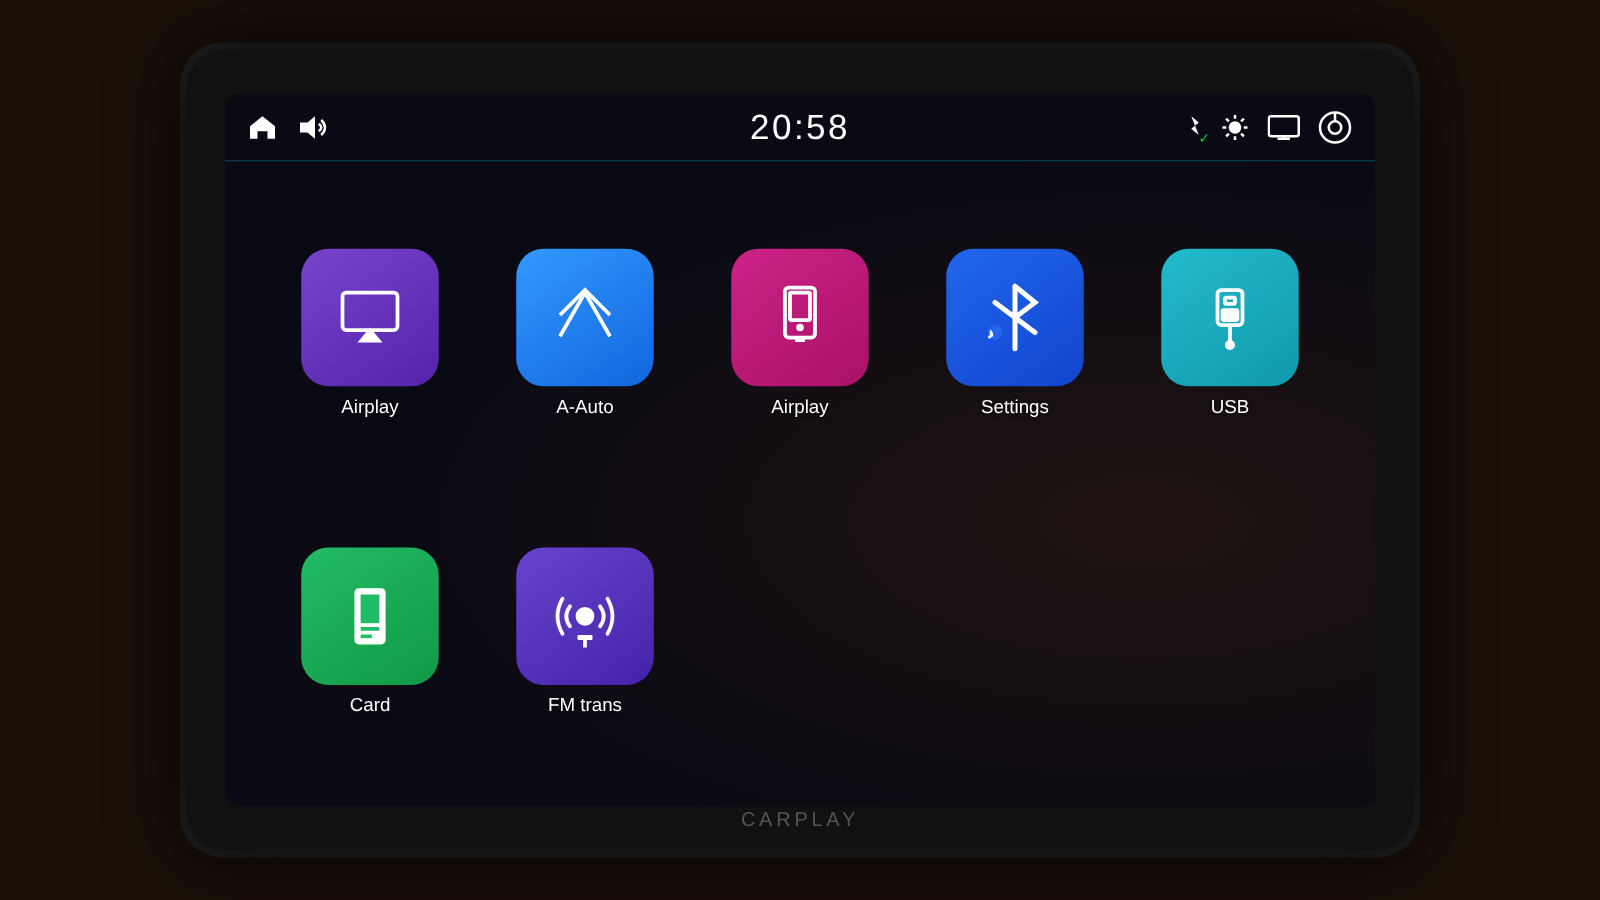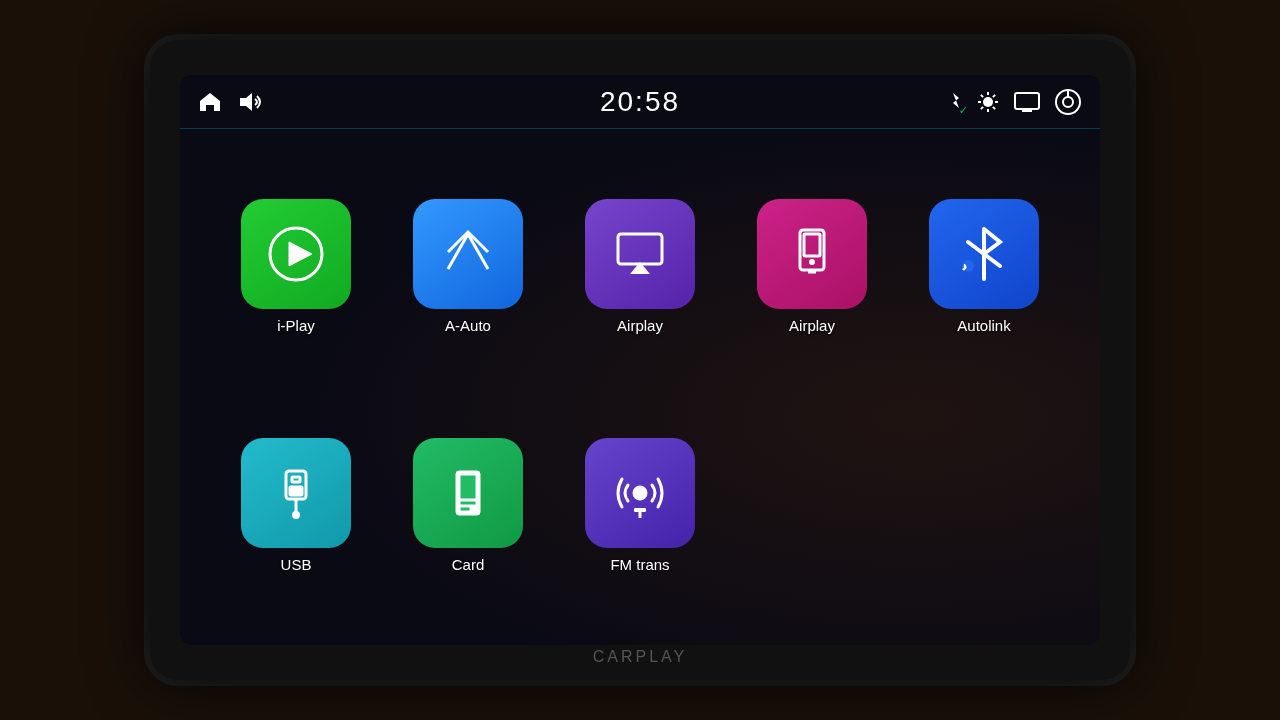--- a/index.html
+++ b/index.html
@@ -240,48 +240,39 @@
             <circle cx="14" cy="14" r="12"></circle>
             <circle cx="14" cy="14" r="5"></circle>
             <line x1="14" y1="2" x2="14" y2="9"></line>
           </svg>
         </span>
       </div>
     </div>
 
     <div class="app-grid">
 
-      <div class="app-item">
-        <div class="app-icon icon-iplay">
-          <svg viewBox="0 0 60 60" fill="none" xmlns="http://www.w3.org/2000/svg">
-            <circle cx="30" cy="30" r="26" stroke="white" stroke-width="3"></circle>
-            <polygon points="23,18 46,30 23,42" fill="white"></polygon>
-          </svg>
-        </div>
-        <span class="app-label">i-Play</span>
+
+      <div class="app-item">
+        <div class="app-icon icon-airplay">
+          <svg viewBox="0 0 60 60" fill="none" xmlns="http://www.w3.org/2000/svg" stroke="white" stroke-width="3">
+            <rect x="8" y="10" width="44" height="30" rx="3"></rect>
+            <polygon points="20,50 40,50 30,38" fill="white" stroke="none"></polygon>
+          </svg>
+        </div>
+        <span class="app-label">Airplay</span>
       </div>
 
       <div class="app-item">
         <div class="app-icon icon-aauto">
           <svg viewBox="0 0 60 60" fill="none" xmlns="http://www.w3.org/2000/svg" stroke="white" stroke-width="3">
             <polyline points="10,45 30,10 50,45"></polyline>
             <polyline points="10,28 30,8 50,28"></polyline>
           </svg>
         </div>
         <span class="app-label">A-Auto</span>
-      </div>
-
-      <div class="app-item">
-        <div class="app-icon icon-airplay">
-          <svg viewBox="0 0 60 60" fill="none" xmlns="http://www.w3.org/2000/svg" stroke="white" stroke-width="3">
-            <rect x="8" y="10" width="44" height="30" rx="3"></rect>
-            <polygon points="20,50 40,50 30,38" fill="white" stroke="none"></polygon>
-          </svg>
-        </div>
-        <span class="app-label">Airplay</span>
       </div>
 
       <div class="app-item">
         <div class="app-icon icon-autolink">
           <svg viewBox="0 0 60 60" fill="none" xmlns="http://www.w3.org/2000/svg" stroke="white" stroke-width="3">
             <rect x="18" y="6" width="24" height="40" rx="3"></rect>
             <rect x="22" y="10" width="16" height="22" rx="1"></rect>
             <circle cx="30" cy="38" r="3" fill="white" stroke="none"></circle>
             <line x1="26" y1="48" x2="34" y2="48" stroke="white" stroke-width="3"></line>
           </svg>
@@ -291,21 +282,21 @@
 
 
       <div class="app-item">
         <div class="app-icon icon-bluetooth">
           <svg viewBox="0 0 60 60" fill="none" xmlns="http://www.w3.org/2000/svg">
             <path d="M30 5 L30 55 M30 5 L46 18 L30 30 L46 42 M30 30 L14 18" stroke="white" stroke-width="4" stroke-linecap="round"></path>
             <circle cx="14" cy="42" r="6" fill="#2266ee" stroke="white" stroke-width="0"></circle>
             <text x="8" y="46" font-size="10" fill="white">♪</text>
           </svg>
         </div>
-        <span class="app-label">Autolink</span>
+        <span class="app-label">Settings</span>
       </div>
 
       <div class="app-item">
         <div class="app-icon icon-usb">
           <svg viewBox="0 0 60 60" fill="none" xmlns="http://www.w3.org/2000/svg" stroke="white" stroke-width="3">
             <rect x="20" y="8" width="20" height="28" rx="3"></rect>
             <rect x="26" y="14" width="8" height="5" rx="1"></rect>
             <line x1="30" y1="36" x2="30" y2="52"></line>
             <circle cx="30" cy="52" r="4" fill="white" stroke="none"></circle>
             <rect x="24" y="24" width="12" height="8" rx="1" fill="white"></rect>

